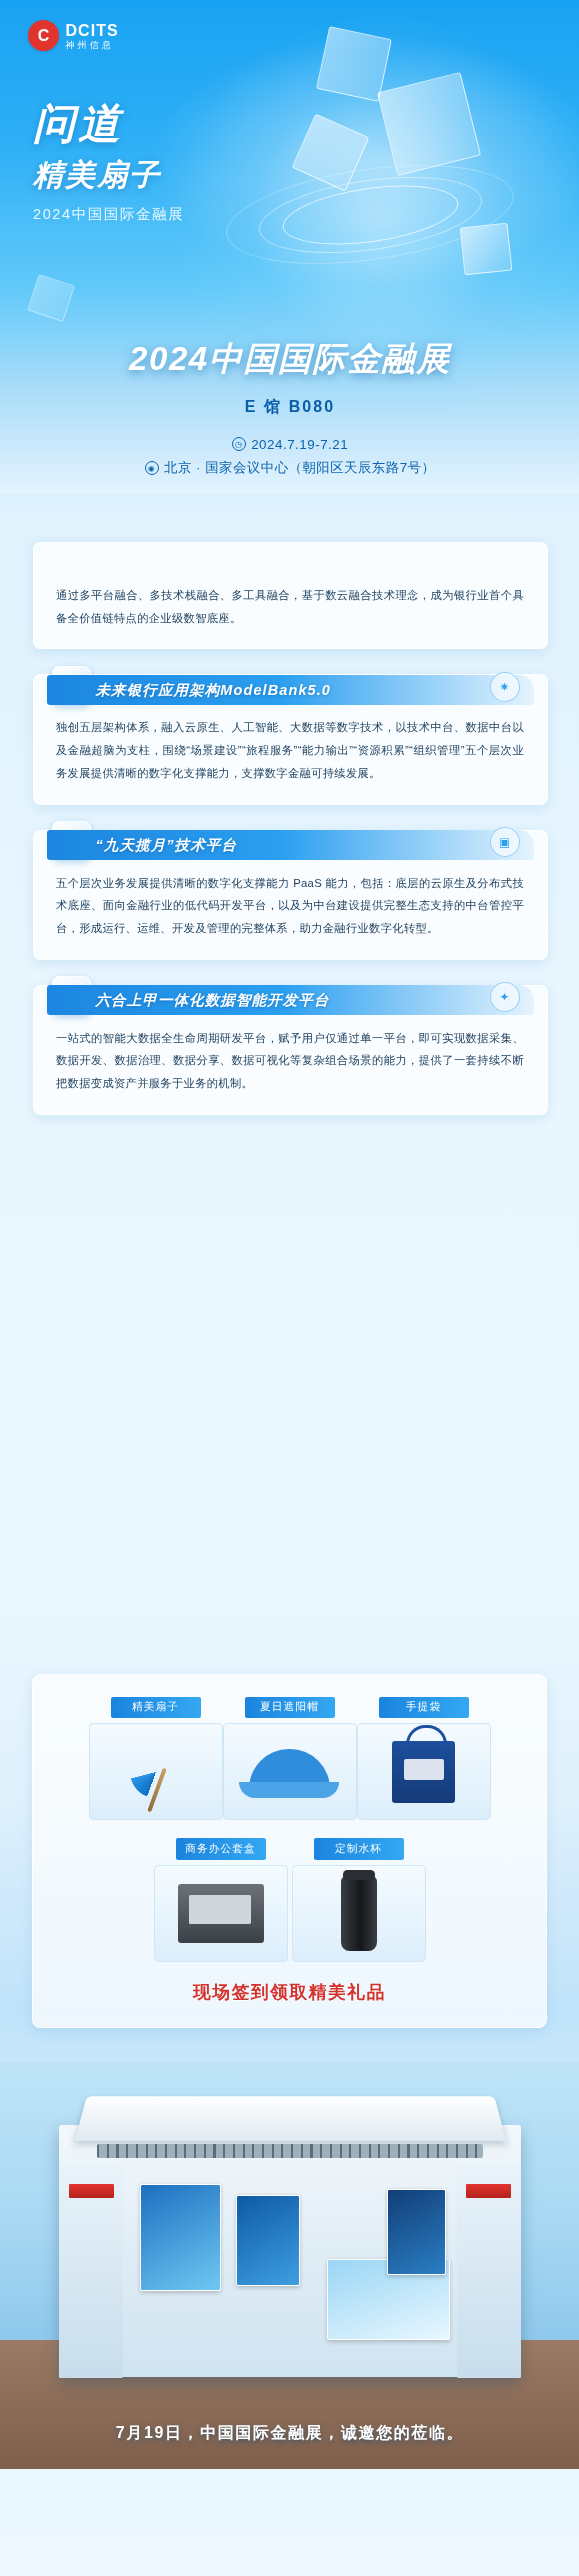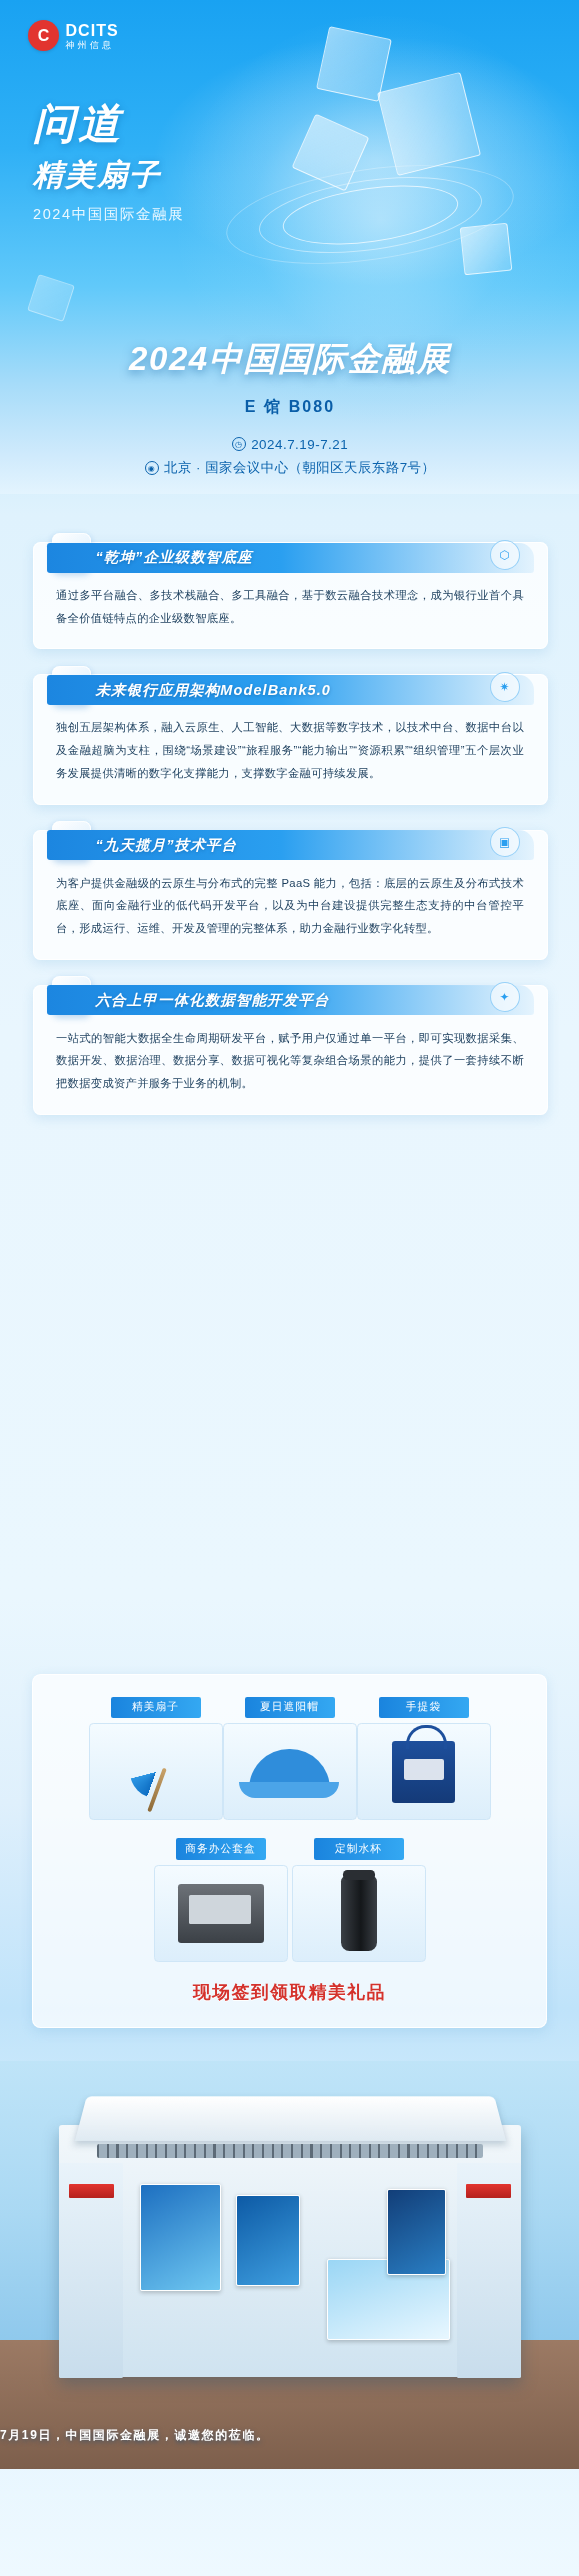--- a/index.html
+++ b/index.html
@@ -336,22 +336,22 @@
   }
   .banner-red {
     position: absolute;
     background: linear-gradient(180deg,#e2342f,#b5211d);
     border-radius: 1.1px;
   }
 
   .footer-text {
     position: absolute;
     left: 0; right: 0; bottom: 25px;
-    text-align: left;
-    font-size: 12px;
+    text-align: center;
+    font-size: 16px;
     font-weight: bold;
     letter-spacing: 1.6px;
     color: #ffffff;
     text-shadow: 0 1.6px 5.4px rgba(10,70,120,0.55);
   }
 </style>
 </head>
 <body>
 
 <div class="page">
@@ -393,44 +393,39 @@
       <div class="meta-row">
         <span class="meta-icon">◉</span>
         <span>北京 · 国家会议中心（朝阳区天辰东路7号）</span>
       </div>
     </div>
   </div>
 
   <div class="sections">
 
     <div class="card">
-      <div class="card-head">
-        <div class="badge-icon">◈</div>
-        <div class="badge-ribbon">“乾坤”企业级数智底座</div>
-        <div class="badge-deco">⬡</div>
-      </div>
       <div class="card-body">通过多平台融合、多技术栈融合、多工具融合，基于数云融合技术理念，成为银行业首个具备全价值链特点的企业级数智底座。</div>
     </div>
 
     <div class="card">
       <div class="card-head">
         <div class="badge-icon">▤</div>
         <div class="badge-ribbon">未来银行应用架构ModelBank5.0</div>
         <div class="badge-deco">✷</div>
       </div>
       <div class="card-body">独创五层架构体系，融入云原生、人工智能、大数据等数字技术，以技术中台、数据中台以及金融超脑为支柱，围绕“场景建设”“旅程服务”“能力输出”“资源积累”“组织管理”五个层次业务发展提供清晰的数字化支撑能力，支撑数字金融可持续发展。</div>
     </div>
 
     <div class="card">
       <div class="card-head">
         <div class="badge-icon">☁</div>
         <div class="badge-ribbon">“九天揽月”技术平台</div>
         <div class="badge-deco">▣</div>
       </div>
-      <div class="card-body">为客户提供金融级的云原生与分布式的完整 PaaS 能力，包括：底层的云原生及分布式技术底座、面向金融行业的低代码开发平台，以及为中台建设提供完整生态支持的中台管控平台，形成运行、运维、开发及管理的完整体系，助力金融行业数字化转型。</div>
+      <div class="card-body">五个层次业务发展提供清晰的数字化支撑能力 PaaS 能力，包括：底层的云原生及分布式技术底座、面向金融行业的低代码开发平台，以及为中台建设提供完整生态支持的中台管控平台，形成运行、运维、开发及管理的完整体系，助力金融行业数字化转型。</div>
     </div>
 
     <div class="card">
       <div class="card-head">
         <div class="badge-icon">◆</div>
         <div class="badge-ribbon">六合上甲一体化数据智能开发平台</div>
         <div class="badge-deco">✦</div>
       </div>
       <div class="card-body">一站式的智能大数据全生命周期研发平台，赋予用户仅通过单一平台，即可实现数据采集、数据开发、数据治理、数据分享、数据可视化等复杂组合场景的能力，提供了一套持续不断把数据变成资产并服务于业务的机制。</div>
     </div>

